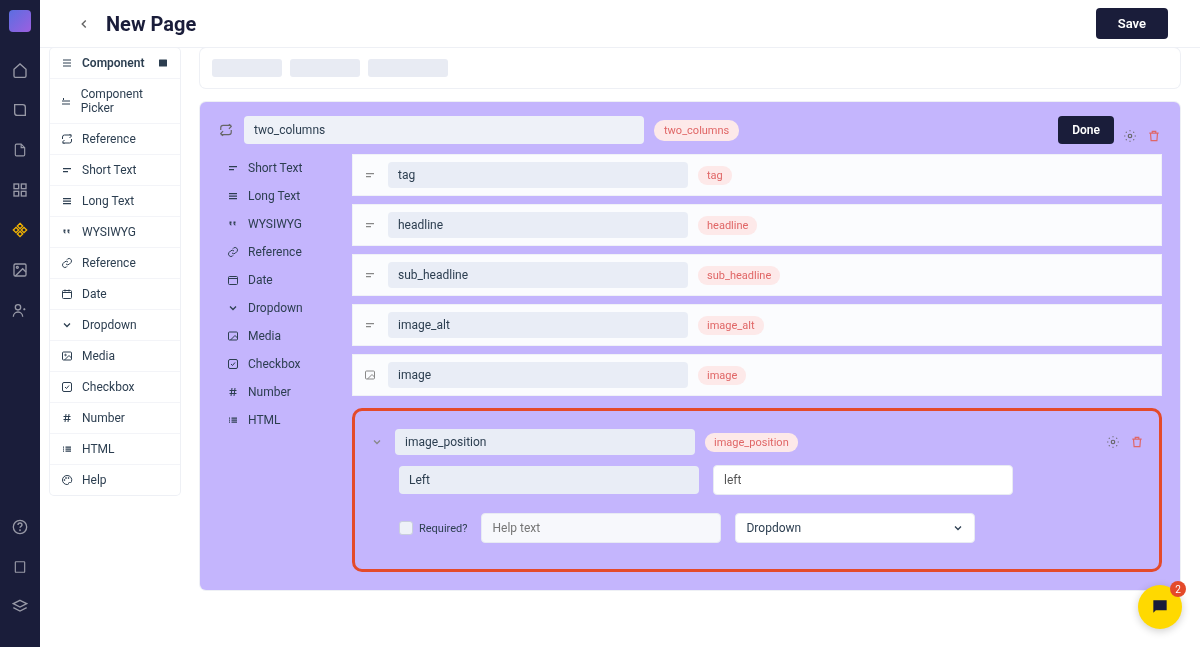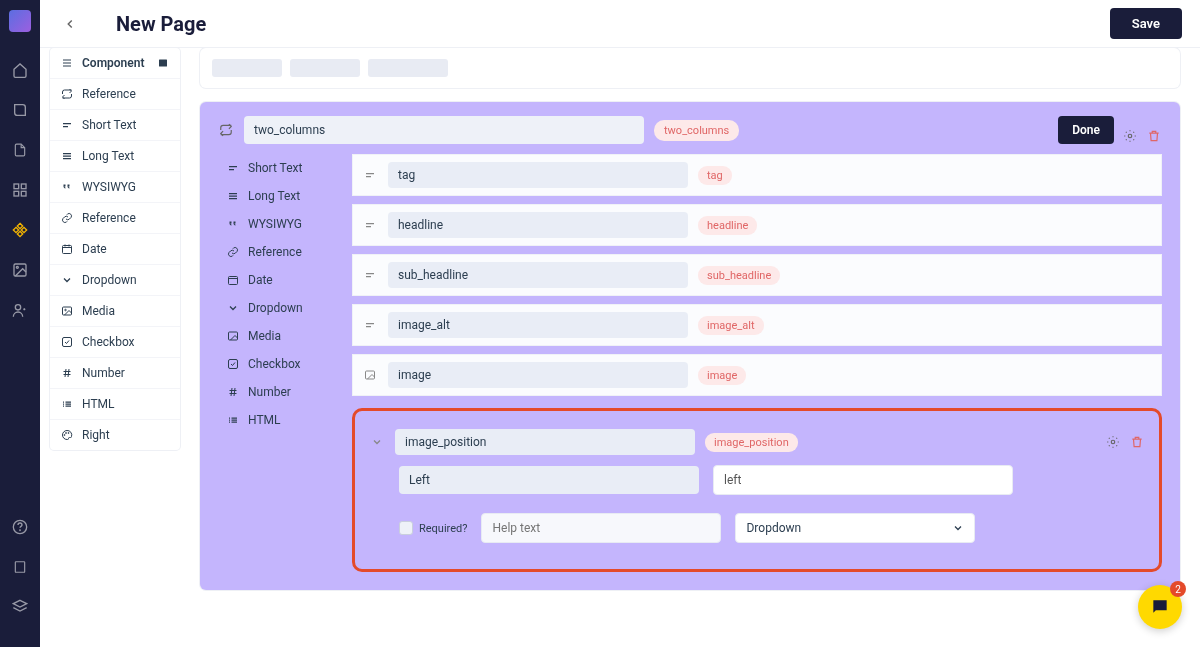--- a/index.html
+++ b/index.html
@@ -4,21 +4,21 @@
 <style>
 * { box-sizing: border-box; margin: 0; padding: 0; font-family: -apple-system, BlinkMacSystemFont, "Segoe UI", Roboto, sans-serif; }
 body { background: #f5f6fa; color: #2c3e50; font-size: 13px; }
 .app { display: flex; height: 647px; width: 1200px; overflow: hidden; }
 .railnav { width: 40px; background: #1a1d3a; display: flex; flex-direction: column; align-items: center; padding-top: 10px; gap: 20px; }
 .railnav .logo { width: 22px; height: 22px; border-radius: 4px; background: linear-gradient(135deg,#5b6ee1,#9c5fe0); margin-bottom: 8px; }
 .railnav .ritem { width: 20px; height: 20px; opacity: .55; display:flex; align-items:center; justify-content:center; color:#fff; }
 .railnav .ritem.active { opacity: 1; color:#f4b400; }
 .railnav .spacer { flex:1; }
 .main { flex:1; display:flex; flex-direction:column; background:#fff; }
-.topbar { display:flex; align-items:center; padding: 8px 18px; border-bottom:1px solid #eef0f5;gap:24px; }
+.topbar { display:flex; align-items:center; padding: 8px 32px; border-bottom:1px solid #eef0f5; }
 .topbar .back { width:24px; height:24px; display:flex; align-items:center; justify-content:center; color:#666; margin-right:10px; cursor:pointer; }
 .topbar h1 { font-size:20px; font-weight:700; color:#1a1d3a; }
 .topbar .save { margin-left:auto; background:#1a1d3a; color:#fff; border:none; padding:8px 22px; border-radius:4px; font-weight:600; font-size:13px; cursor:pointer; }
 .workarea { flex:1; display:flex; overflow:auto; padding: 0 0 20px 0; }
 .leftpanel { width:140px; padding: 0 0 0 10px; }
 .fieldlist { background:#fff; border-radius:4px; box-shadow: 0 0 0 1px #eef0f5; }
 .fieldlist .fitem { display:flex; align-items:center; gap:8px; padding:8px 10px; font-size:12px; color:#2c3e50; border-bottom:1px solid #f3f4f8; cursor:pointer; }
 .fieldlist .fitem:last-child { border-bottom:none; }
 .fieldlist .fitem .ficon { width:14px; height:14px; display:flex; align-items:center; justify-content:center; color:#2c3e50; }
 .fieldlist .fitem.header { justify-content:space-between; font-weight:600; }
@@ -159,20 +159,29 @@
               </span>
             <span class="ficon">
                 <svg width="12" height="12" viewBox="0 0 24 24" fill="currentColor">
                   <rect x="4" y="5" width="16" height="14" rx="1"></rect>
                 </svg>
               </span>
           </div>
           <div class="fitem">
               <span class="ficon">
                 <svg width="12" height="12" viewBox="0 0 24 24" fill="none" stroke="currentColor" stroke-width="2">
+                  <path d="M4 18h16M4 12h16"></path>
+                  <path d="M8 6l-2 2 2 2"></path>
+                </svg>
+              </span>
+              <span>Component Picker</span>
+            </div>
+          <div class="fitem">
+              <span class="ficon">
+                <svg width="12" height="12" viewBox="0 0 24 24" fill="none" stroke="currentColor" stroke-width="2">
                   <path d="M17 2l4 4-4 4"></path>
                   <path d="M3 12V8a4 4 0 014-4h14"></path>
                   <path d="M7 22l-4-4 4-4"></path>
                   <path d="M21 12v4a4 4 0 01-4 4H3"></path>
                 </svg>
               </span>
               <span>Reference</span>
             </div>
           <div class="fitem">
               <span class="ficon">
@@ -261,21 +270,21 @@
             </div>
           <div class="fitem">
               <span class="ficon">
                 <svg width="12" height="12" viewBox="0 0 24 24" fill="none" stroke="currentColor" stroke-width="2">
                   <path d="M12 3a9 9 0 100 18h1a2 2 0 002-2 2 2 0 012-2h2a2 2 0 002-2 9 9 0 00-9-12z"></path>
                   <circle cx="7" cy="12" r="1"></circle>
                   <circle cx="10" cy="8" r="1"></circle>
                   <circle cx="15" cy="8" r="1"></circle>
                 </svg>
               </span>
-              <span>Right</span>
+              <span>Help</span>
             </div>
         </div>
       </div>
 
       <div class="centerarea">
         <div class="ghostrow">
           <div class="gh" style="width:70px"></div>
           <div class="gh" style="width:70px"></div>
           <div class="gh" style="width:80px"></div>
         </div>

